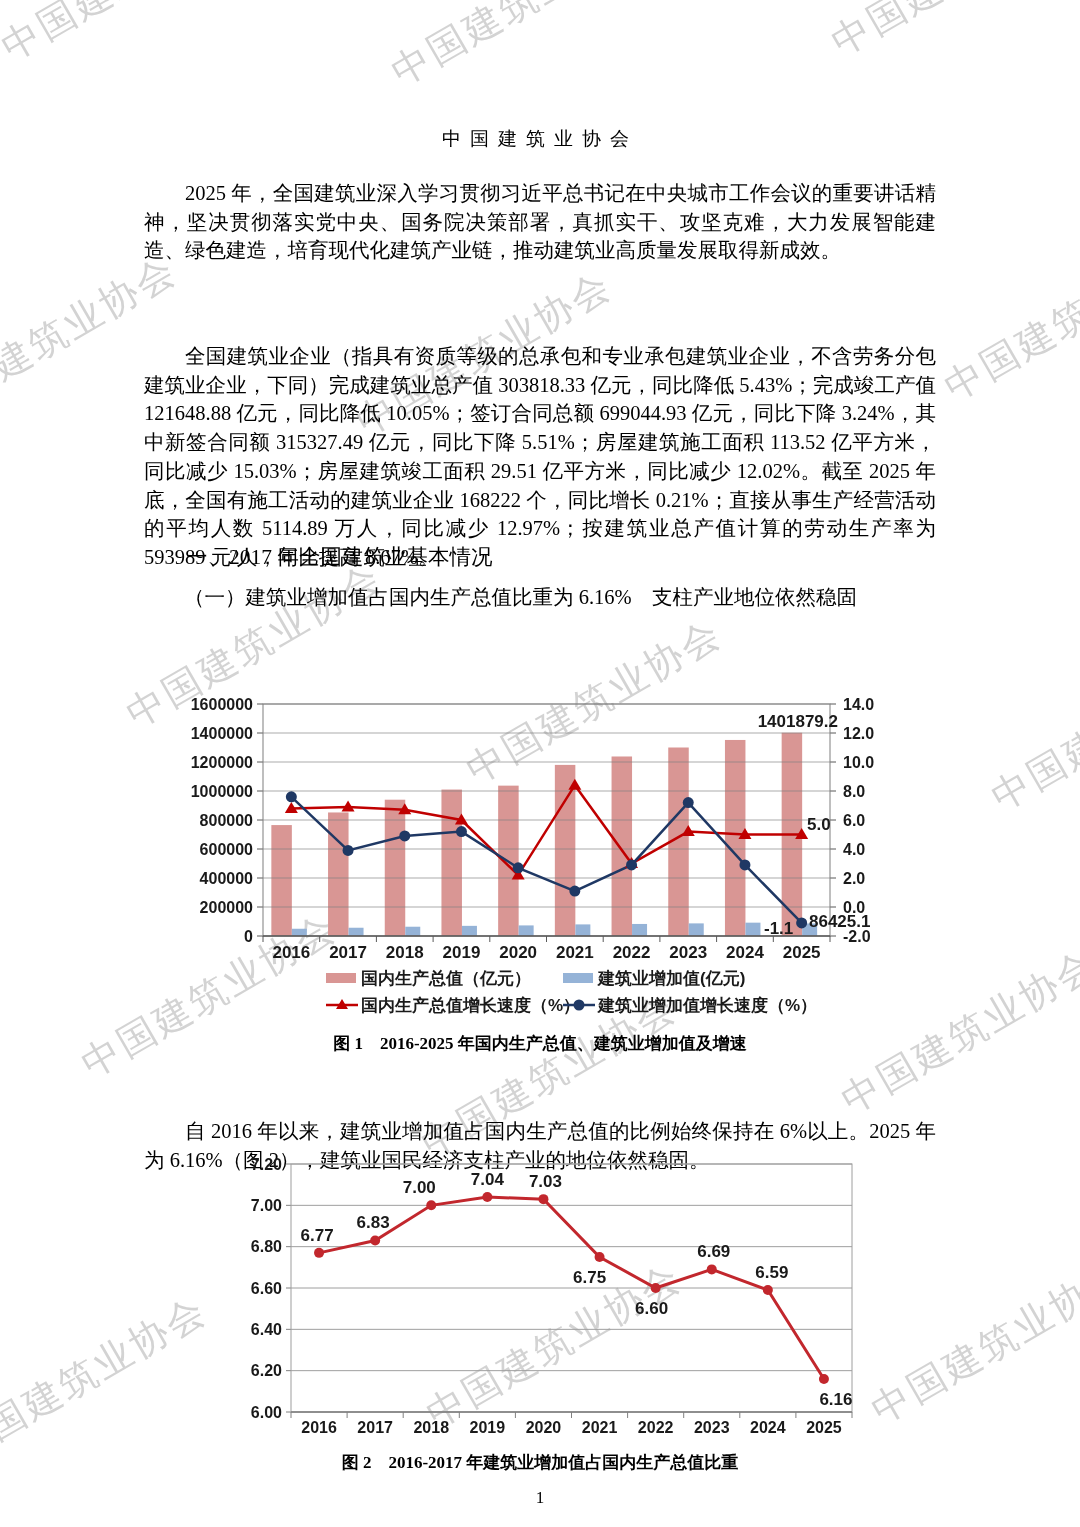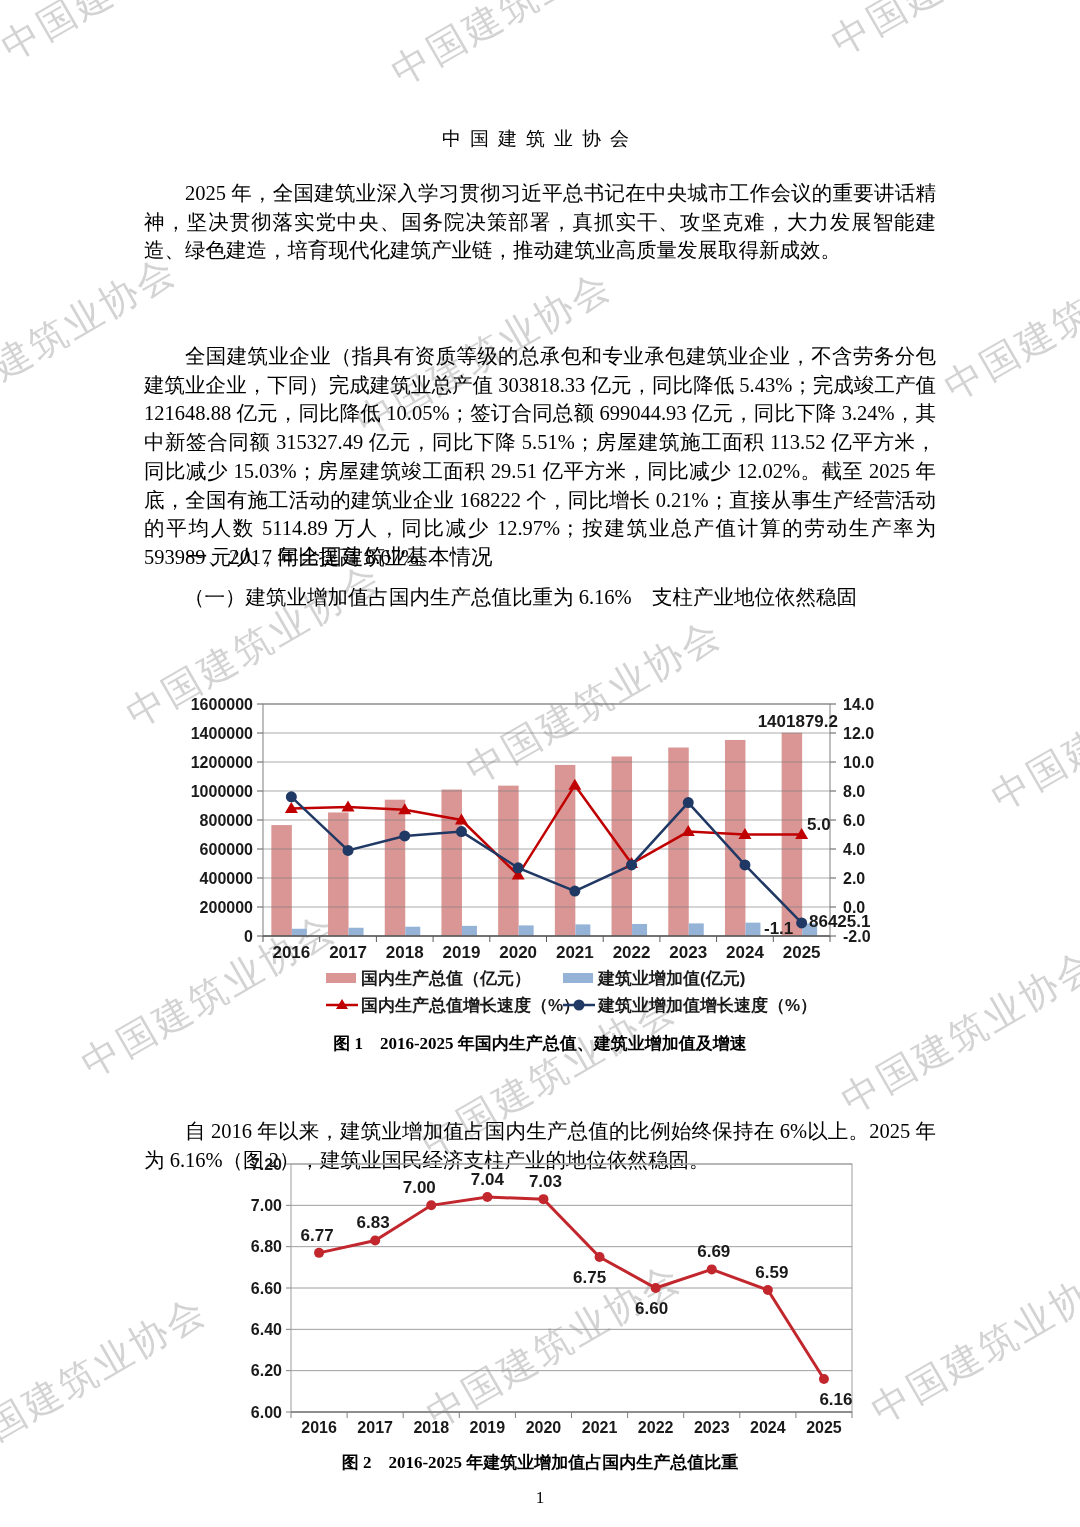--- a/index.html
+++ b/index.html
@@ -277,16 +277,16 @@
         <text x="131.15" y="76.46666666666667" text-anchor="middle" font-size="17">6.83</text>
         <text x="177.25" y="41.33333333333334" text-anchor="middle" font-size="17">7.00</text>
         <text x="245.35" y="33.06666666666669" text-anchor="middle" font-size="17">7.04</text>
         <text x="303.45000000000005" y="35.133333333333326" text-anchor="middle" font-size="17">7.03</text>
         <text x="347.55" y="131.00000000000003" text-anchor="middle" font-size="17">6.75</text>
         <text x="409.65000000000003" y="162.0000000000001" text-anchor="middle" font-size="17">6.60</text>
         <text x="471.75" y="105.39999999999992" text-anchor="middle" font-size="17">6.69</text>
         <text x="529.85" y="126.06666666666672" text-anchor="middle" font-size="17">6.59</text>
         <text x="593.95" y="252.9333333333333" text-anchor="middle" font-size="17">6.16</text>
       </svg></div>
-  <div class="fig-caption" id="fig2-caption">图 2　2016-2025 年建筑业增加值占国内生产总值比重</div>
+  <div class="fig-caption" id="fig2-caption">图 2　2016-2017 年建筑业增加值占国内生产总值比重</div>
 
   <div class="pagenum">1</div>
 </div>
 
 </body></html>

